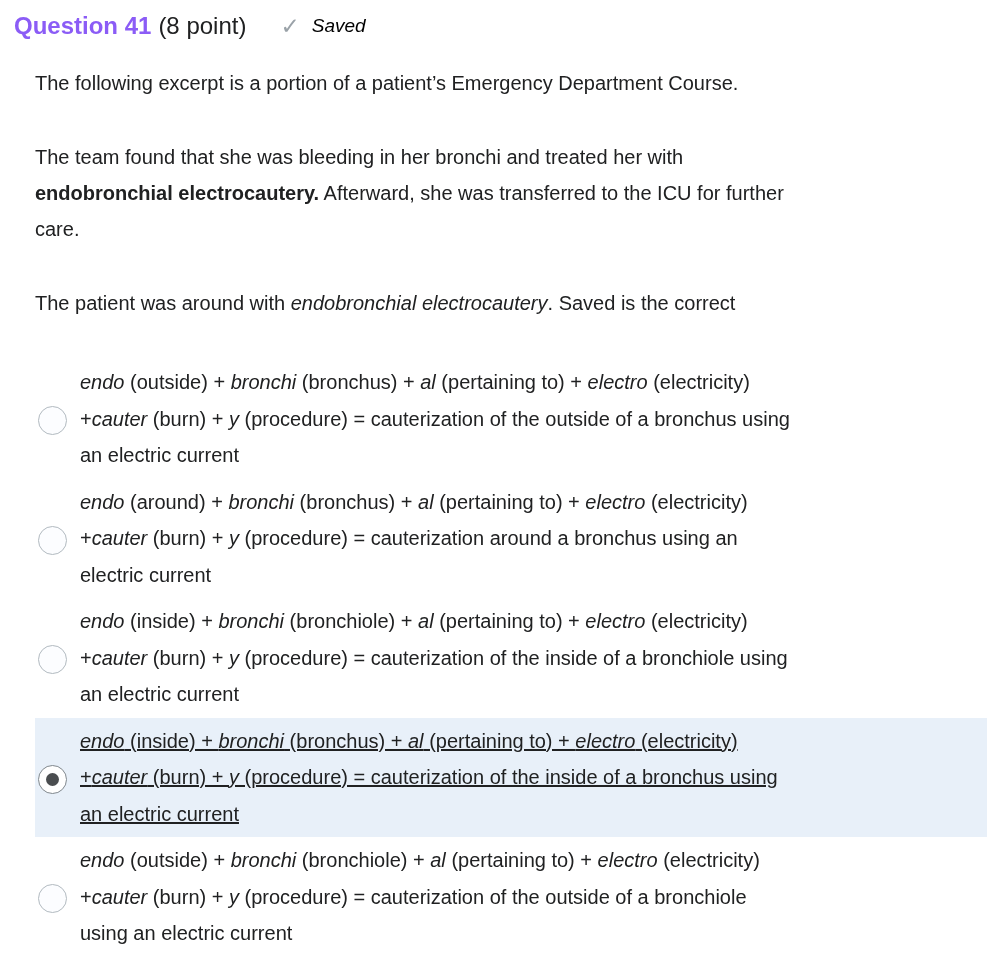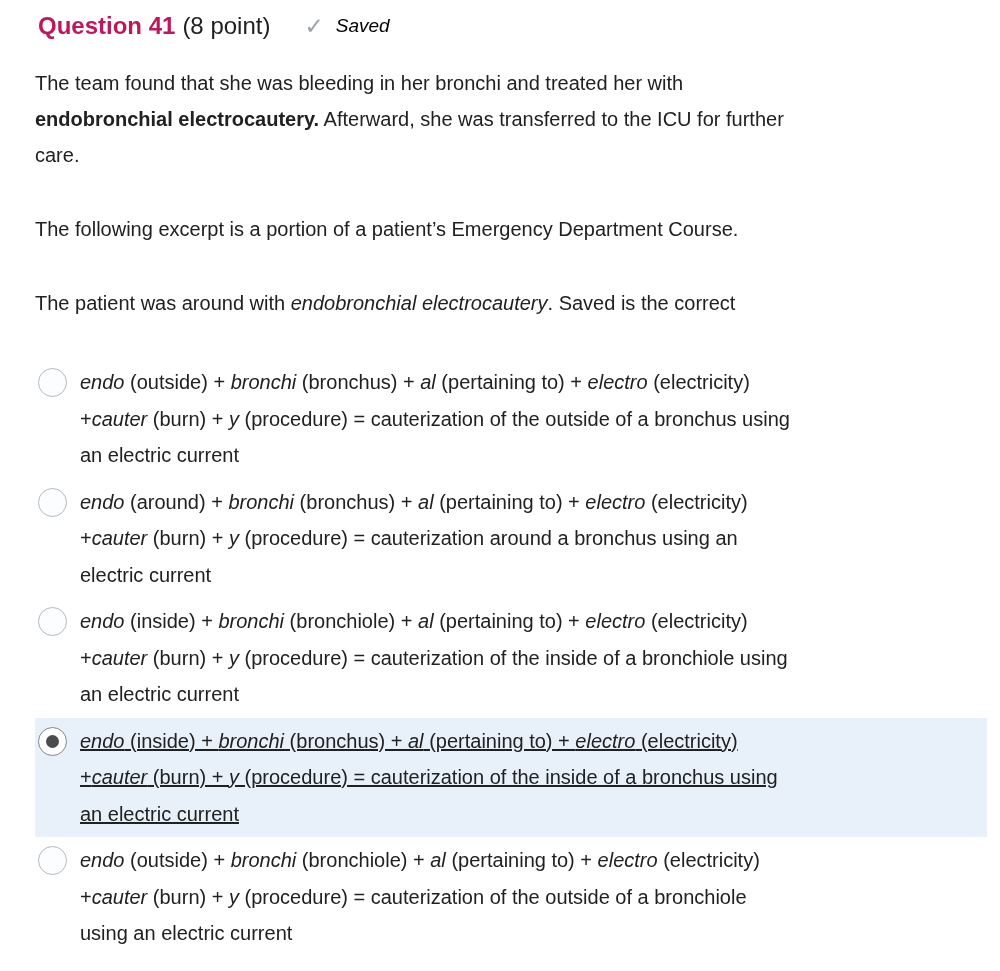--- a/index.html
+++ b/index.html
@@ -18,22 +18,21 @@
   }
   
   .header {
     display: flex;
     align-items: center;
     margin: 2px 0 0 0;
   }
   .q-title {
     font-size: 24px;
     font-weight: bold;
-    color: #be185d;
-    margin-left: 24px;
+    color: #8b5cf6;
   }
   .q-points {
     font-size: 24px;
     font-weight: normal;
     margin-left: 7px;
   }
   .saved-wrap {
     display: flex;
     align-items: center;
     margin-left: 34px;
@@ -64,21 +63,21 @@
   }
   .it { font-style: italic; }
   .bd { font-weight: bold; }
   
   .options {
     margin-left: 21px;
     margin-top: 21px;
   }
   .option {
     display: flex;
-    align-items: flex-start;
+    align-items: center;
     padding: 5px 14px 5px 3px;
     cursor: pointer;
   }
   .option.selected {
     background: #e8f0f9;
     text-decoration: underline;
   }
   .radio {
     flex: 0 0 auto;
     width: 29px;
@@ -118,22 +117,22 @@
   <div class="header">
     <span class="q-title">Question 41</span>
     <span class="q-points">(8 point)</span>
     <span class="saved-wrap">
       <span class="check-icon">✓</span>
       <span class="saved-text">Saved</span>
     </span>
   </div>
 
   <div class="question-text">
+    <p><span>The following excerpt is a portion of a patient’s Emergency Department Course.</span></p>
     <p><span>The team found that she was bleeding in her bronchi and treated her with</span><br><span class="bd">endobronchial electrocautery.</span><span> Afterward, she was transferred to the ICU for further</span><br><span>care.</span></p>
-    <p><span>The following excerpt is a portion of a patient’s Emergency Department Course.</span></p>
     <p><span>The patient was around with </span><span class="it">endobronchial electrocautery</span><span>. Saved is the correct</span><br></p>
   </div>
 
   <div class="options">
       <div class="option">
         <span class="radio"></span>
         <div class="option-text"><span class="it">endo</span><span> (outside) + </span><span class="it">bronchi</span><span> (bronchus) + </span><span class="it">al</span><span> (pertaining to) + </span><span class="it">electro</span><span> (electricity)</span><br><span>+</span><span class="it">cauter</span><span> (burn) + </span><span class="it">y</span><span> (procedure) = cauterization of the outside of a bronchus using</span><br><span>an electric current</span></div>
       </div>
       <div class="option">
         <span class="radio"></span>

